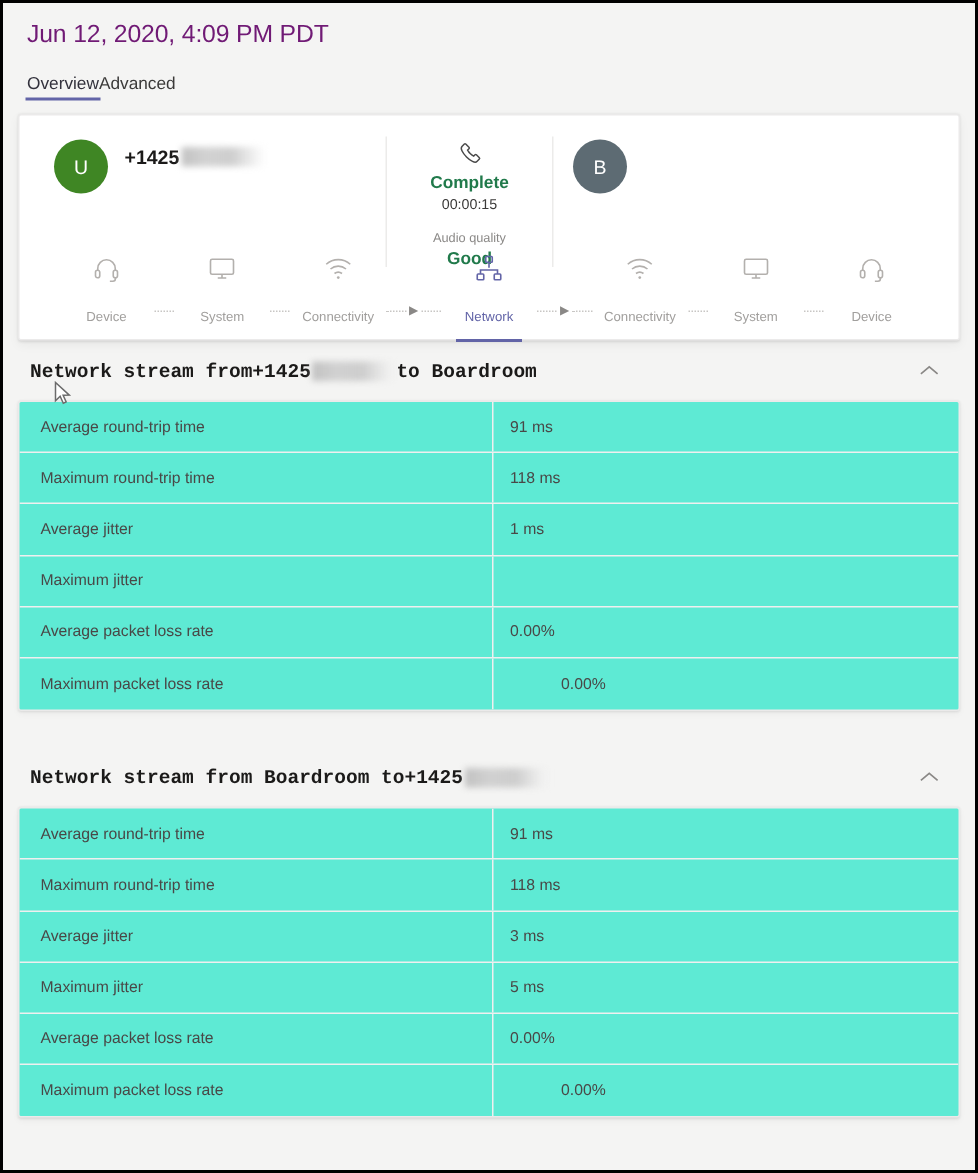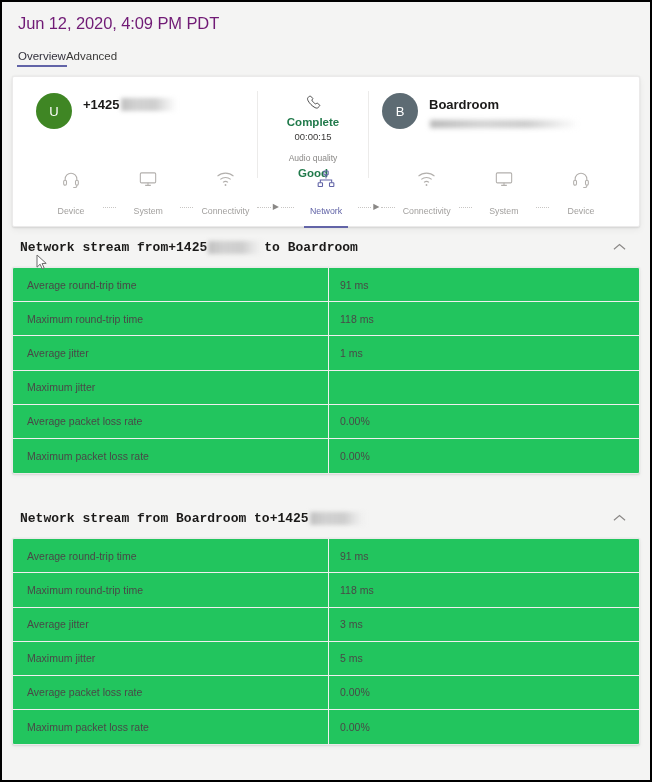--- a/index.html
+++ b/index.html
@@ -224,33 +224,33 @@
   .section-title {
     font-size: 13px;
     font-weight: bold;
     color: #1b1a19;
     display: flex;
     align-items: center;
     white-space: nowrap;
   }
   .chevron { color: #8a8886; display: flex; align-items: center; }
   .table {
-    background: #22c55e;
+    background: #5eead4;
     border: 1px solid #ebeaea;
     border-radius: 2px;
     box-shadow: 0 0.6px 1.8px rgba(0,0,0,0.09), 0 2px 5px rgba(0,0,0,0.04);
     overflow: hidden;
   }
   .row {
     display: flex;
     align-items: center;
     height: 34.2px;
     border-bottom: 1px solid #f0efef;
   }
-  .row:last-child { border-bottom: none; }
+  .row:last-child { border-bottom: none; gap: 34px; }
   .cell-label {
     width: 316px;
     font-size: 10.5px;
     color: #494847;
     padding-left: 14px;
     border-right: 1px solid #f0efef;
     height: 100%;
     display: flex;
     align-items: center;
   }
@@ -298,24 +298,20 @@
             </svg>
           </div>
           <div class="status-label">Complete</div>
           <div class="call-duration">00:00:15</div>
           <div class="quality-label">Audio quality</div>
           <div class="quality-value">Good</div>
         </div>
 
         <div class="party party-right">
           <div class="avatar" style="background:#5d6b73">B</div>
-          <div class="party-text">
-            <div class="party-name">Boardroom</div>
-            <div class="redact redact-email"></div>
-          </div>
         </div>
       </div>
 
       <div class="flow">
 
         <div class="flow-step">
           <div class="flow-icon">
             <svg width="20" height="20" viewBox="0 0 24 24" fill="none" stroke="currentColor" stroke-width="1.3">
               <path d="M5 14v-2a7 7 0 0 1 14 0v2"></path>
               <rect x="3.2" y="13.4" width="3.4" height="6" rx="1.6"></rect>

